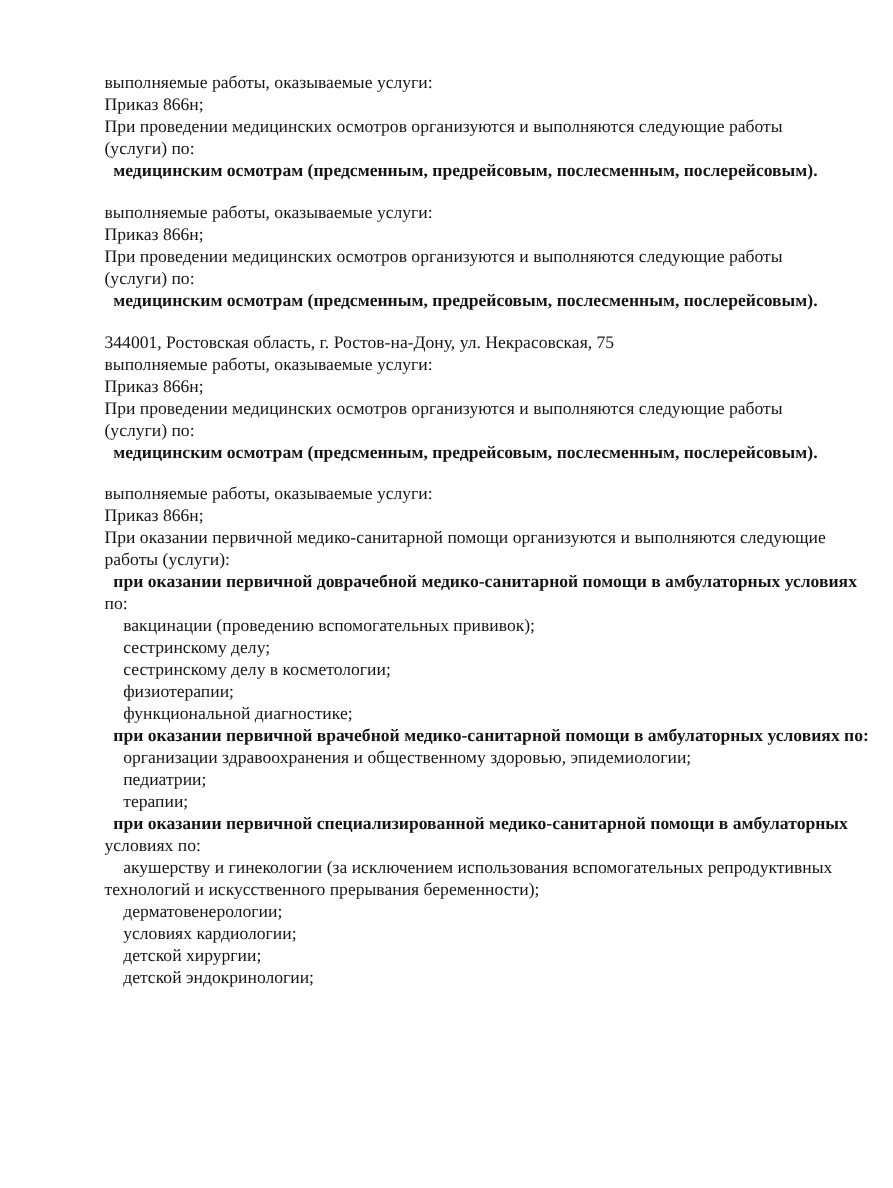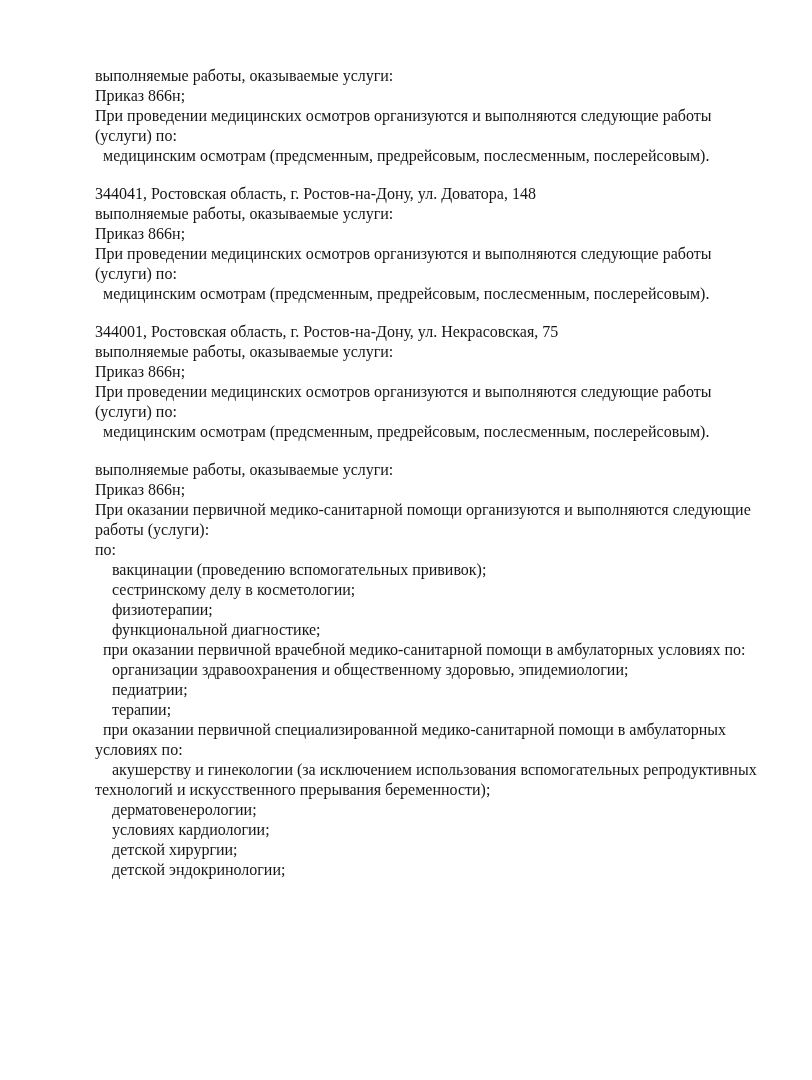--- a/index.html
+++ b/index.html
@@ -22,57 +22,58 @@
     line-height: 20px;
     font-weight: normal;
   }
   .block {
     margin: 0 0 18px 0;
   }
   .line {
     white-space: nowrap;
   }
   .ind0 { padding-left: 0; }
-  .ind1 { padding-left: 8px; }
+  .ind1 { padding-left: 8px; font-weight: bold; }
   .ind2 { padding-left: 17px; }
 </style>
 </head>
 <body style="background: rgb(255, 255, 255);">
 
 <div class="page" id="doc" style="color: rgb(21, 21, 21);">
     <div class="block">
       <div class="line ind0">выполняемые работы, оказываемые услуги:</div>
       <div class="line ind0">Приказ 866н;</div>
       <div class="line ind0">При проведении медицинских осмотров организуются и выполняются следующие работы</div>
       <div class="line ind0">(услуги) по:</div>
       <div class="line ind1">медицинским осмотрам (предсменным, предрейсовым, послесменным, послерейсовым).</div>
     </div>
     <div class="block">
-      <div class="line ind0">344041, Ростовская область, г. Ростов-на-Дону, ул. Доватора, 148</div>
       <div class="line ind0">выполняемые работы, оказываемые услуги:</div>
       <div class="line ind0">Приказ 866н;</div>
       <div class="line ind0">При проведении медицинских осмотров организуются и выполняются следующие работы</div>
       <div class="line ind0">(услуги) по:</div>
       <div class="line ind1">медицинским осмотрам (предсменным, предрейсовым, послесменным, послерейсовым).</div>
     </div>
     <div class="block">
       <div class="line ind0">344001, Ростовская область, г. Ростов-на-Дону, ул. Некрасовская, 75</div>
       <div class="line ind0">выполняемые работы, оказываемые услуги:</div>
       <div class="line ind0">Приказ 866н;</div>
       <div class="line ind0">При проведении медицинских осмотров организуются и выполняются следующие работы</div>
       <div class="line ind0">(услуги) по:</div>
       <div class="line ind1">медицинским осмотрам (предсменным, предрейсовым, послесменным, послерейсовым).</div>
     </div>
     <div class="block">
       <div class="line ind0">выполняемые работы, оказываемые услуги:</div>
       <div class="line ind0">Приказ 866н;</div>
       <div class="line ind0">При оказании первичной медико-санитарной помощи организуются и выполняются следующие</div>
       <div class="line ind0">работы (услуги):</div>
+      <div class="line ind1">при оказании первичной доврачебной медико-санитарной помощи в амбулаторных условиях</div>
       <div class="line ind0">по:</div>
       <div class="line ind2">вакцинации (проведению вспомогательных прививок);</div>
+      <div class="line ind2">сестринскому делу;</div>
       <div class="line ind2">сестринскому делу в косметологии;</div>
       <div class="line ind2">физиотерапии;</div>
       <div class="line ind2">функциональной диагностике;</div>
       <div class="line ind1">при оказании первичной врачебной медико-санитарной помощи в амбулаторных условиях по:</div>
       <div class="line ind2">организации здравоохранения и общественному здоровью, эпидемиологии;</div>
       <div class="line ind2">педиатрии;</div>
       <div class="line ind2">терапии;</div>
       <div class="line ind1">при оказании первичной специализированной медико-санитарной помощи в амбулаторных</div>
       <div class="line ind0">условиях по:</div>
       <div class="line ind2">акушерству и гинекологии (за исключением использования вспомогательных репродуктивных</div>

